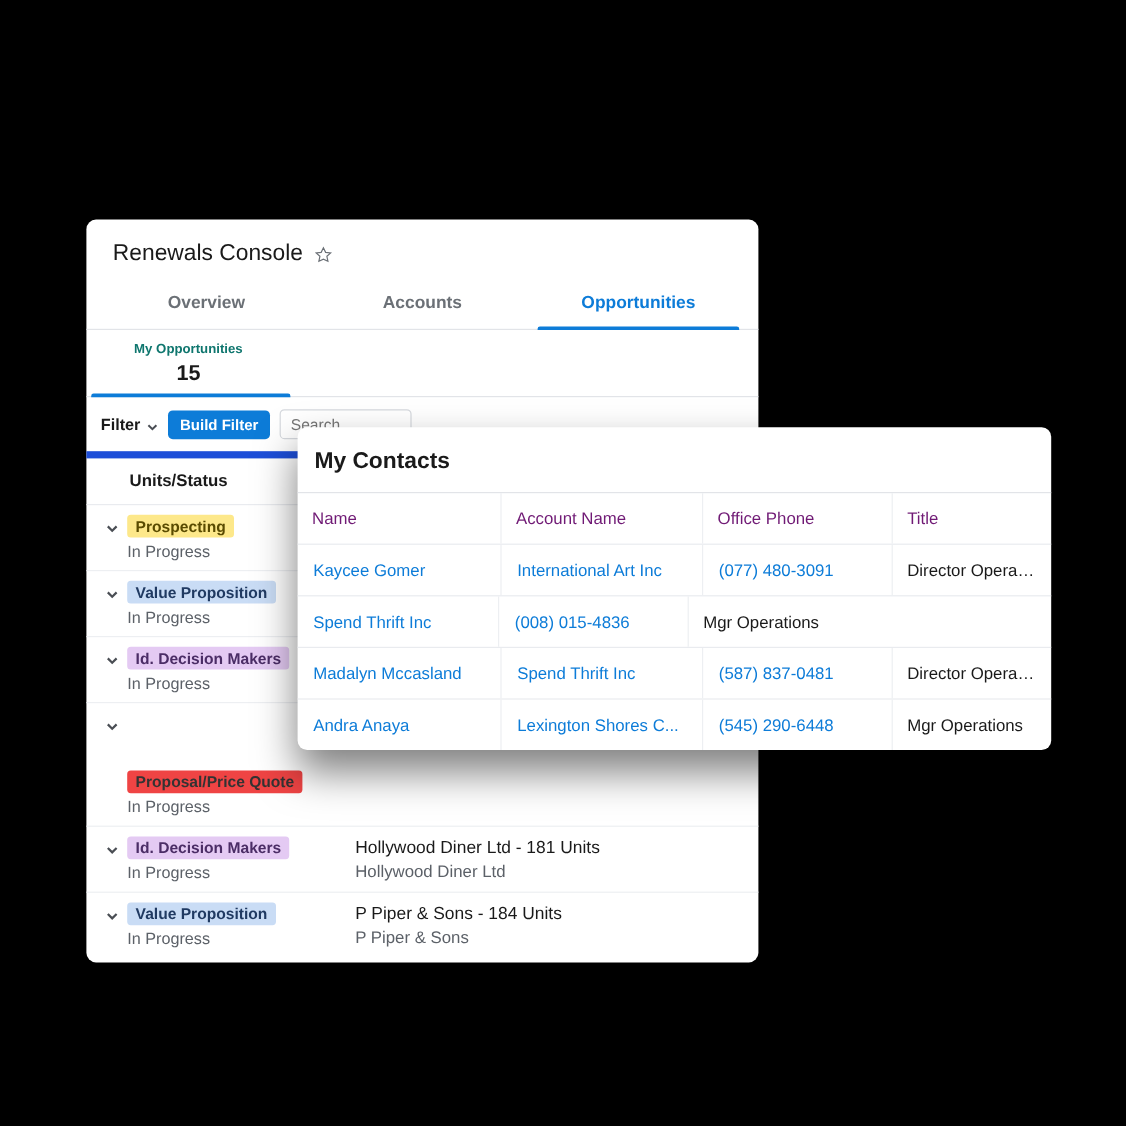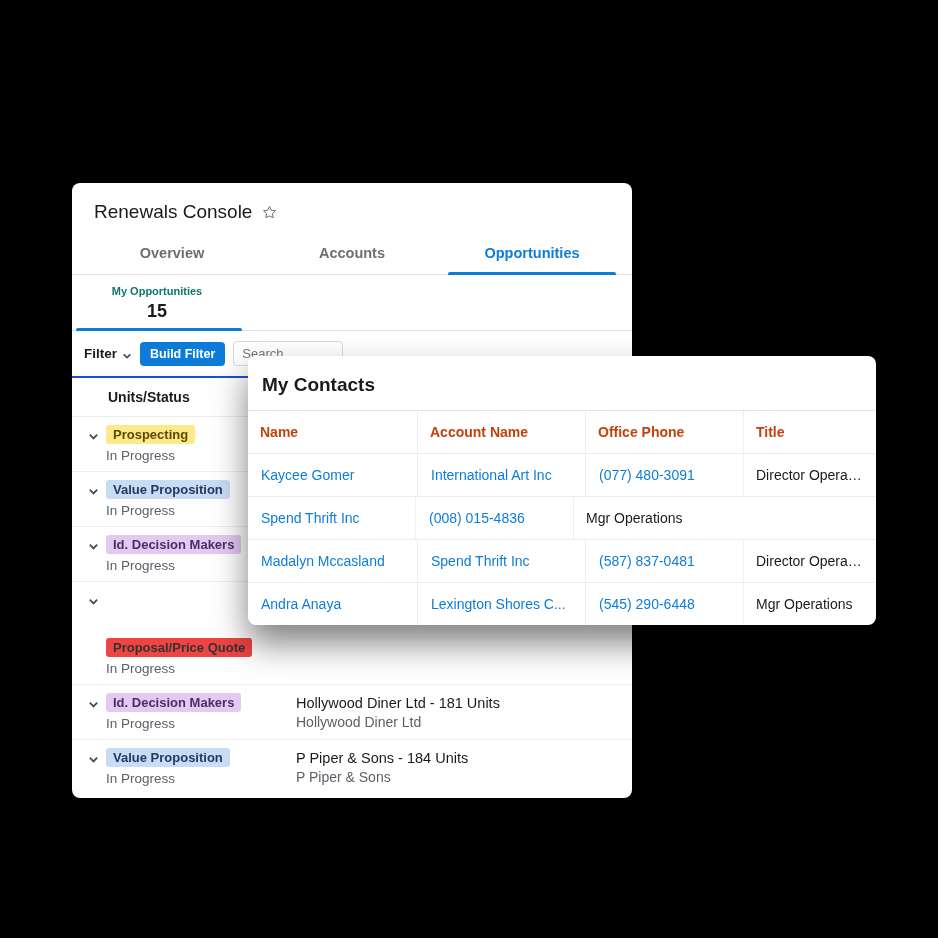--- a/index.html
+++ b/index.html
@@ -92,21 +92,21 @@
     content:"";
     position:absolute; left:4px; right:0; bottom:-1px; height:3px;
     background:#0d7cd8; border-radius:2px 2px 0 0;
   }
 
   .toolbar {
     display: flex;
     align-items: center;
     gap: 8px;
     padding: 10px 12px;
-    border-bottom: 2px solid #1d4ed8;
+    border-bottom: 6px solid #1d4ed8;
   }
   .toolbar .filter-label {
     font-size: 13.5px;
     font-weight: 700;
     color: #1a1a1a;
     display: flex; align-items: center; gap: 5px;
   }
   .chev { width:10px;height:10px;display:inline-block; }
   .chev svg{width:10px;height:10px;stroke:#4a4e54;stroke-width:2;fill:none;}
   .btn-primary {
@@ -163,21 +163,21 @@
   }
   .front-title{
     font-size:19px;font-weight:700;color:#1a1a1a;
     padding:18px 14px 14px 14px;
   }
   .ct-row{
     display:flex;border-top:1px solid #e9ebef;
     font-size:14px;
   }
   .ct-row.head{border-top:1px solid #e2e4e8;}
-  .ct-row.head .ct-cell{color:#c2410c;font-weight:700;}
+  .ct-row.head .ct-cell{color:#701a75;font-weight:400;}
   .ct-cell{
     padding:13px 12px;
     border-right:1px solid #edeff2;
     white-space:nowrap; overflow:hidden; text-overflow:ellipsis;
   }
   .ct-cell:last-child{border-right:none;}
   .c1{width:170px;}
   .c2{width:168px;}
   .c3{width:158px;}
   .c4{flex:1;}

